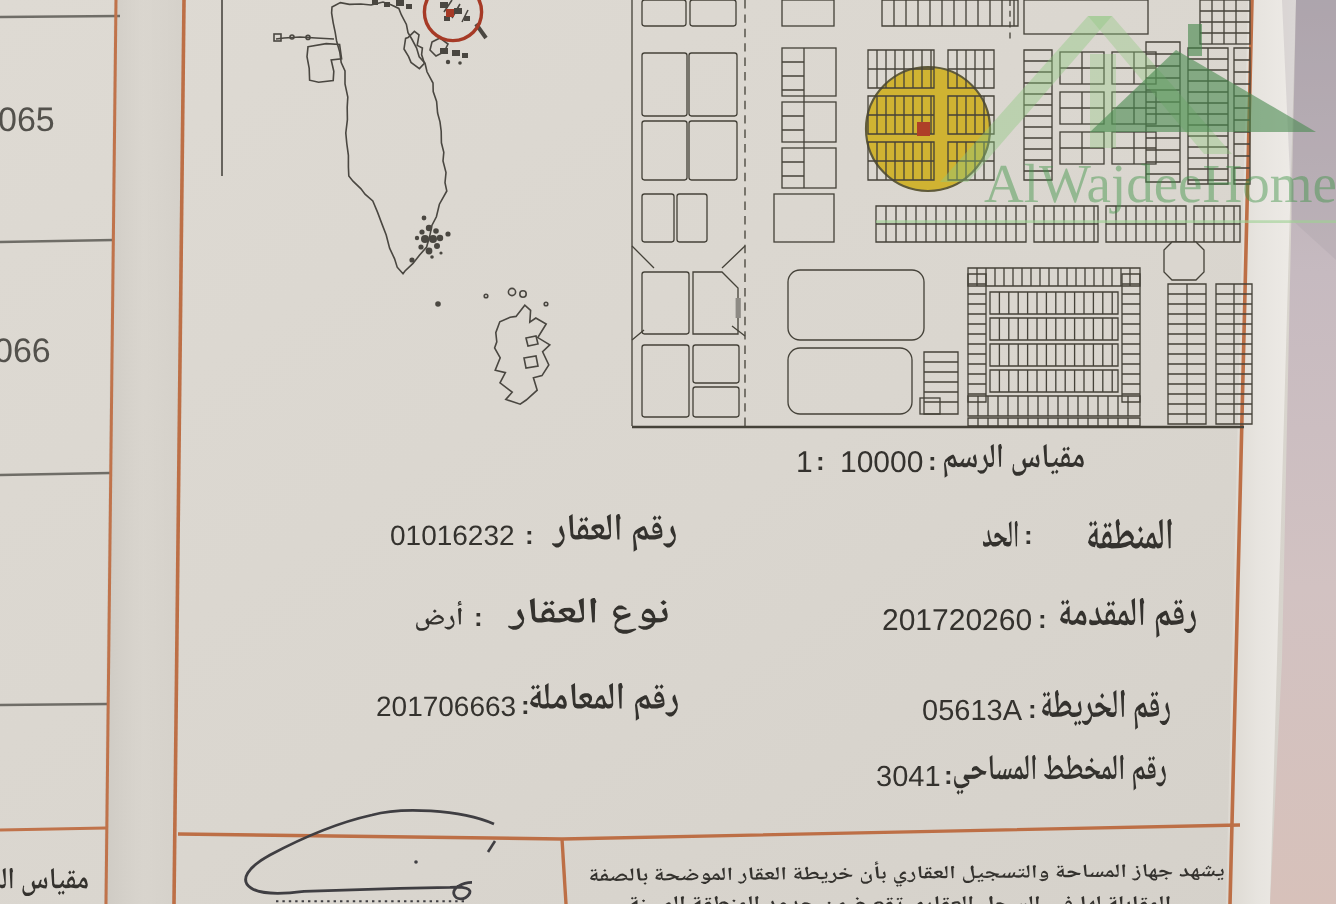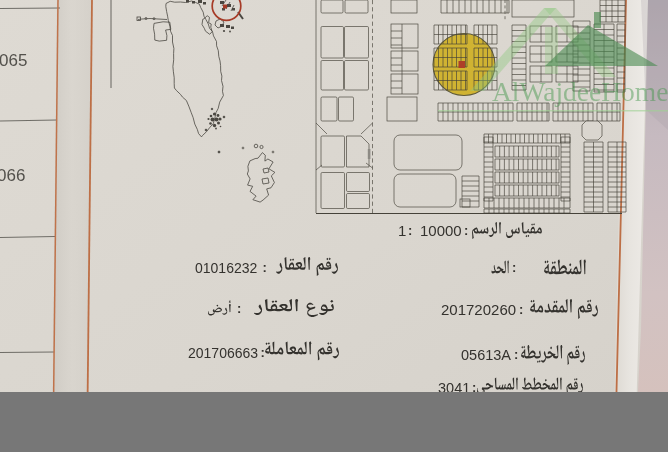--- a/index.html
+++ b/index.html
@@ -1,14 +1,14 @@
 <!DOCTYPE html>
 <html><head><meta charset="utf-8"><title>doc</title><style>
 html,body{margin:0;padding:0;background:#777}
-#page{position:relative;width:668px;height:392px;overflow:hidden;font-family:"Liberation Sans",sans-serif}
+#page{position:relative;width:668px;height:452px;overflow:hidden;font-family:"Liberation Sans",sans-serif}
 </style></head><body>
 <div id="page">
 <svg width="668" height="452" viewBox="0 0 668 452">
 <defs>
 <linearGradient id="paper" x1="0" y1="0" x2="1" y2="1">
           <stop offset="0" stop-color="#dedad3"></stop>
           <stop offset="0.55" stop-color="#dad6cf"></stop>
           <stop offset="1" stop-color="#d5d1ca"></stop>
         </linearGradient>
 <linearGradient id="pink" x1="0" y1="0" x2="0" y2="1">

